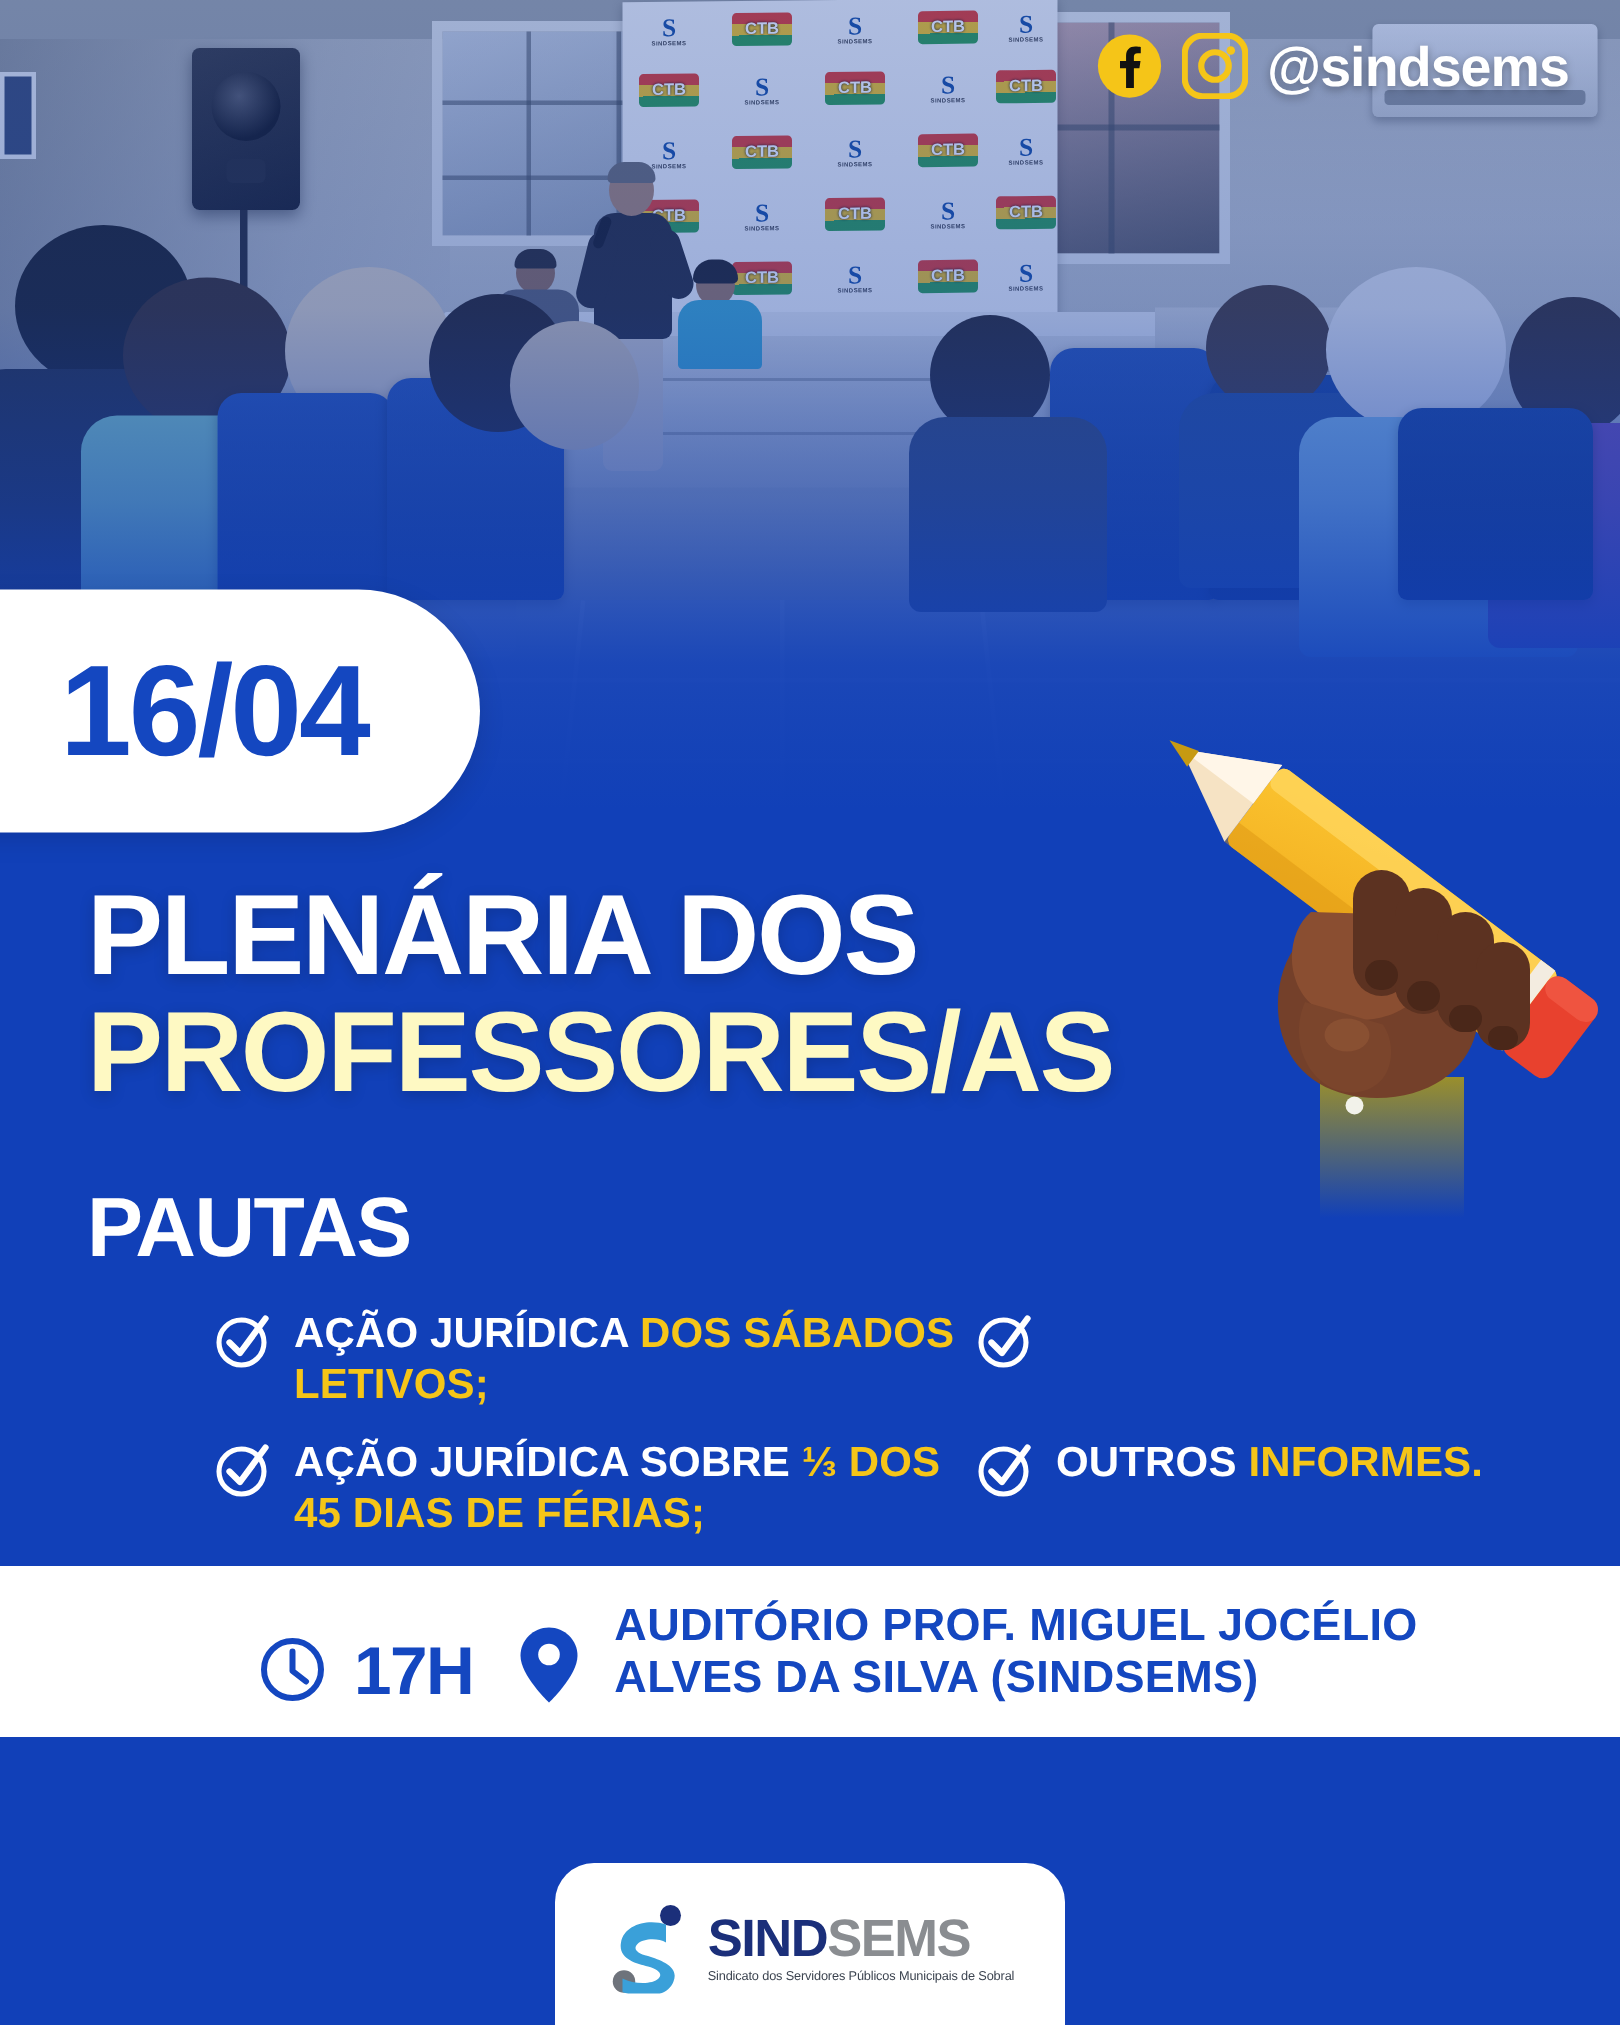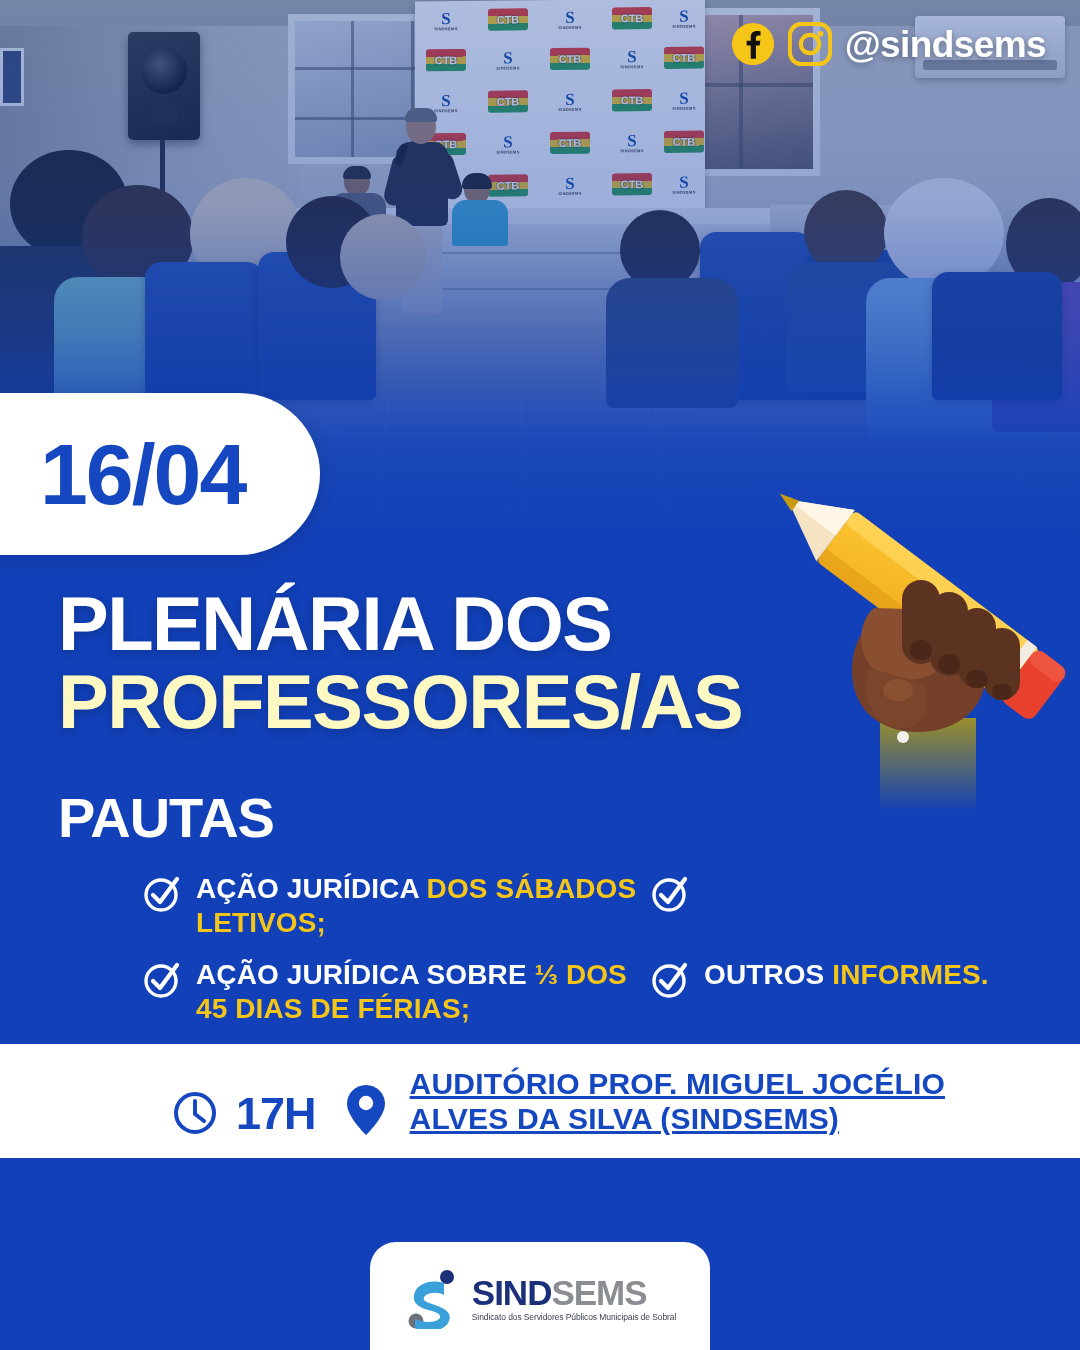--- a/index.html
+++ b/index.html
@@ -126,21 +126,21 @@
   .btxt{font:700 28px/1.22 "Liberation Sans",sans-serif;color:#ffffff;letter-spacing:.1px;}
   .y{color:#f5c518;}
 
   
   .band{position:absolute;left:0;top:1044px;width:1080px;height:114px;background:#ffffff;z-index:26;
      display:flex;align-items:center;}
   .band-inner{display:flex;align-items:flex-end;padding-left:172px;gap:18px;}
   .clock{width:46px;height:46px;flex:0 0 auto;}
   .time{font:700 45px/1 "Liberation Sans",sans-serif;color:#1447c0;letter-spacing:-1px;}
   .pin{width:40px;height:52px;flex:0 0 auto;margin-left:12px;}
-  .place{font:700 30px/1.17 "Liberation Sans",sans-serif;color:#1447c0;letter-spacing:.2px;margin-left:6px;text-decoration:underline;}
+  .place{font:700 30px/1.17 "Liberation Sans",sans-serif;color:#1447c0;letter-spacing:.2px;margin-left:6px;}
 
   
   .hand{position:absolute;left:762px;top:432px;width:330px;height:380px;z-index:24;}
 
   
   .logo-card{position:absolute;left:50%;transform:translateX(-50%);bottom:0;width:340px;height:108px;
      background:#ffffff;border-radius:26px 26px 0 0;z-index:30;display:flex;align-items:center;
      justify-content:center;gap:12px;padding-top:6px;box-sizing:border-box;}
   .lg-mark{width:56px;height:60px;flex:0 0 auto;}
   .lg-txt{display:flex;flex-direction:column;align-items:flex-start;}

